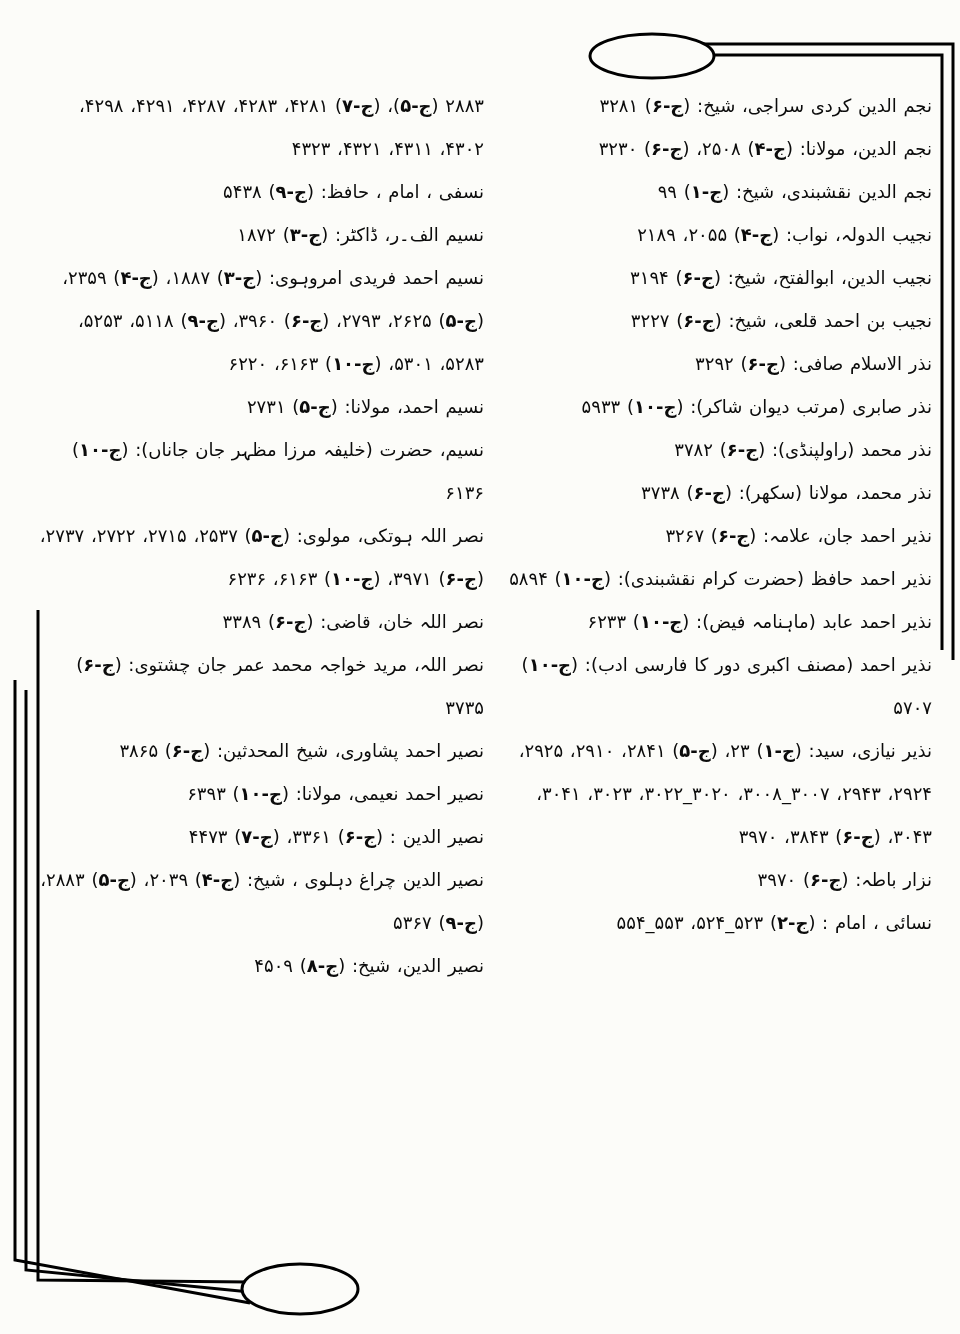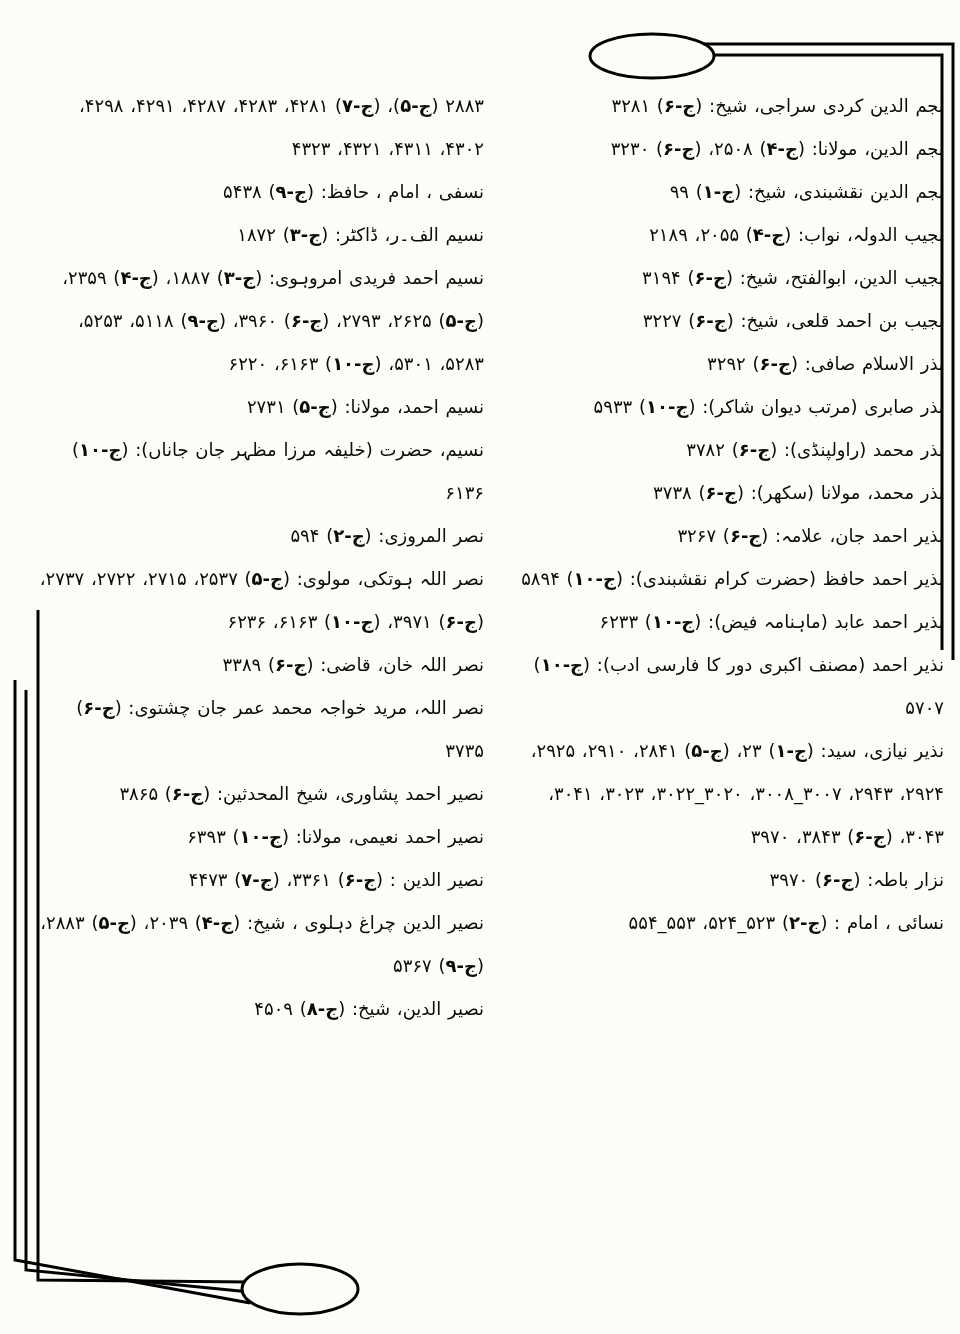--- a/index.html
+++ b/index.html
@@ -22,21 +22,21 @@
   }
   .col {
     position: absolute;
     direction: rtl;
     text-align: right;
     font-size: 18px;
     line-height: 43px;
     color: #0b0b0b;
     word-spacing: 1px;
   }
-  .col-right { top: 84px; right: 16px;  width: 434px; }
+  .col-right { top: 84px; right: 28px;  width: 434px; }
   .col-left  { top: 84px; right: 476px; width: 452px; }
   .entry { white-space: normal; }
   .entry b { font-weight: bold; }
 </style>
 </head>
 <body>
 
 <div class="page">
 
   <svg class="decor" viewBox="0 0 960 1334" aria-hidden="true">
@@ -77,21 +77,20 @@
     <div class="entry">نسائی ، امام : (<b>ج-۲</b>) ۵۲۳_۵۲۴، ۵۵۳_۵۵۴</div>
   </div>
 
   <div class="col col-left">
     <div class="entry">۲۸۸۳ (<b>ج-۵</b>)، (<b>ج-۷</b>) ۴۲۸۱، ۴۲۸۳، ۴۲۸۷، ۴۲۹۱، ۴۲۹۸، ۴۳۰۲، ۴۳۱۱، ۴۳۲۱، ۴۳۲۳</div>
     <div class="entry">نسفی ، امام ، حافظ: (<b>ج-۹</b>) ۵۴۳۸</div>
     <div class="entry">نسیم الف۔ر، ڈاکٹر: (<b>ج-۳</b>) ۱۸۷۲</div>
     <div class="entry">نسیم احمد فریدی امروہوی: (<b>ج-۳</b>) ۱۸۸۷، (<b>ج-۴</b>) ۲۳۵۹، (<b>ج-۵</b>) ۲۶۲۵، ۲۷۹۳، (<b>ج-۶</b>) ۳۹۶۰، (<b>ج-۹</b>) ۵۱۱۸، ۵۲۵۳، ۵۲۸۳، ۵۳۰۱، (<b>ج-۱۰</b>) ۶۱۶۳، ۶۲۲۰</div>
     <div class="entry">نسیم احمد، مولانا: (<b>ج-۵</b>) ۲۷۳۱</div>
     <div class="entry">نسیم، حضرت (خلیفہ مرزا مظہر جان جاناں): (<b>ج-۱۰</b>) ۶۱۳۶</div>
-    <div class="entry">نصر المروزی: (<b>ج-۲</b>) ۵۹۴</div>
     <div class="entry">نصر اللہ ہوتکی، مولوی: (<b>ج-۵</b>) ۲۵۳۷، ۲۷۱۵، ۲۷۲۲، ۲۷۳۷، (<b>ج-۶</b>) ۳۹۷۱، (<b>ج-۱۰</b>) ۶۱۶۳، ۶۲۳۶</div>
     <div class="entry">نصر اللہ خان، قاضی: (<b>ج-۶</b>) ۳۳۸۹</div>
     <div class="entry">نصر اللہ، مرید خواجہ محمد عمر جان چشتوی: (<b>ج-۶</b>) ۳۷۳۵</div>
     <div class="entry">نصیر احمد پشاوری، شیخ المحدثین: (<b>ج-۶</b>) ۳۸۶۵</div>
     <div class="entry">نصیر احمد نعیمی، مولانا: (<b>ج-۱۰</b>) ۶۳۹۳</div>
     <div class="entry">نصیر الدین : (<b>ج-۶</b>) ۳۳۶۱، (<b>ج-۷</b>) ۴۴۷۳</div>
     <div class="entry">نصیر الدین چراغ دہلوی ، شیخ: (<b>ج-۴</b>) ۲۰۳۹، (<b>ج-۵</b>) ۲۸۸۳، (<b>ج-۹</b>) ۵۳۶۷</div>
     <div class="entry">نصیر الدین، شیخ: (<b>ج-۸</b>) ۴۵۰۹</div>
   </div>
 

